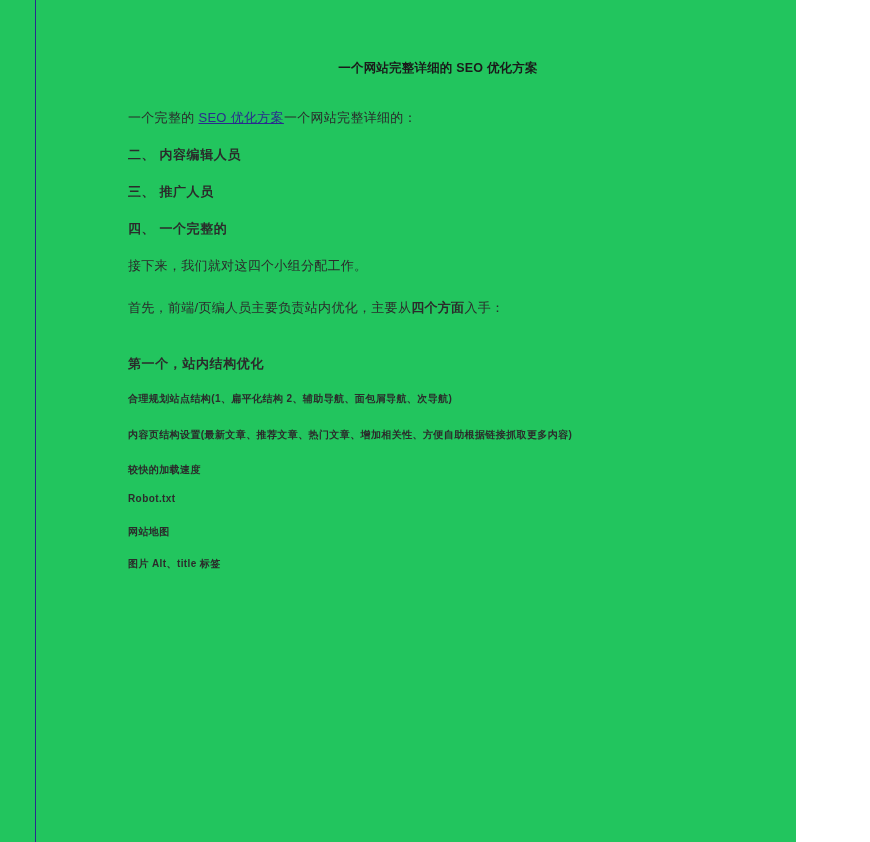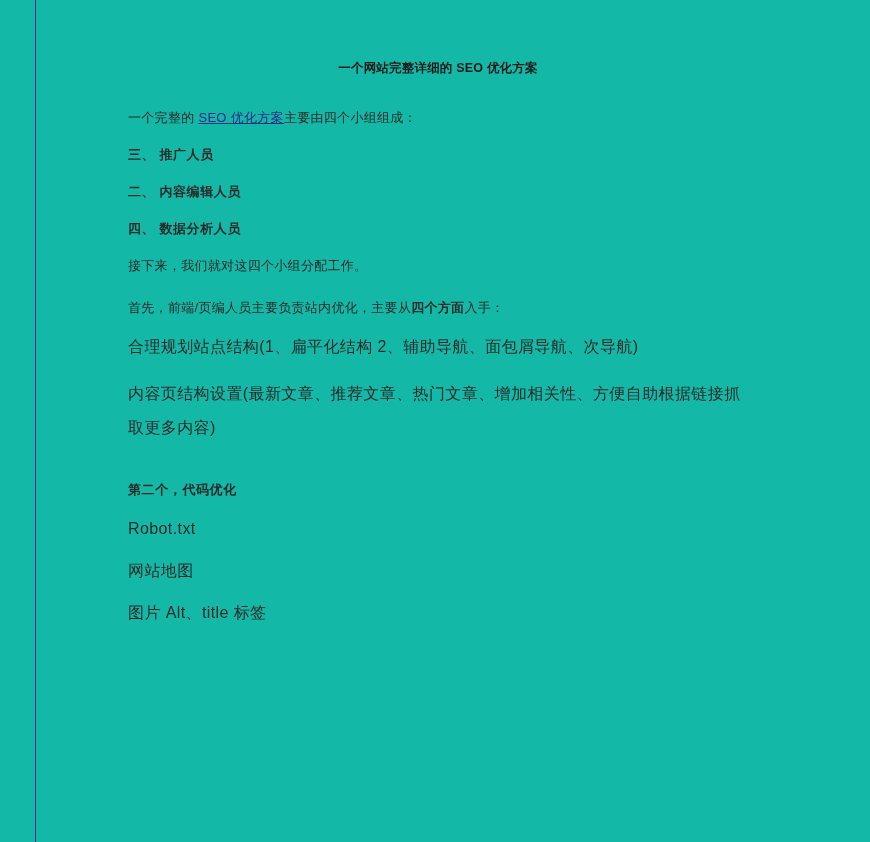--- a/index.html
+++ b/index.html
@@ -9,24 +9,24 @@
   body {
     width: 870px;
     height: 842px;
     background: #ffffff;
     font-family: "Liberation Sans", sans-serif;
     color: #1a1a1a;
     overflow: hidden;
   }
   .page {
     position: relative;
-    width: 870px;
+    width: 796px;
     height: 842px;
     box-sizing: border-box;
-    background: #14b8a6;
+    background: #22c55e;
   }
   .left-rule {
     position: absolute;
     left: 35px;
     top: 0;
     width: 1px;
     height: 842px;
     background: #2b2b8f;
   }
   .content {
@@ -49,22 +49,23 @@
     color: #2b2b2b;
     line-height: 1.55;
     margin: 0 0 17px 0;
     letter-spacing: 0.3px;
   }
   .para.bold {
     font-weight: bold;
     letter-spacing: 0.6px;
   }
   .para.small {
-    font-size: 16px;
+    font-size: 10px;
     letter-spacing: 0.4px;
+    font-weight: bold;
   }
   .para.tight {
     margin-bottom: 14px;
   }
   .para.gap-top {
     margin-top: 22px;
   }
   .para.gap-big {
     margin-top: 36px;
   }
@@ -83,32 +84,33 @@
 <body>
 
 <div class="page">
 
   <div class="left-rule"></div>
 
   <div class="content">
 
     <div class="doc-title">一个网站完整详细的 SEO 优化方案</div>
 
-    <p class="para"><span>一个完整的 </span><a class="doclink" href="#">SEO 优化方案</a><span>主要由四个小组组成：</span></p>
+    <p class="para"><span>一个完整的 </span><a class="doclink" href="#">SEO 优化方案</a><span>一个网站完整详细的：</span></p>
 
+    <p class="para bold">二、 内容编辑人员</p>
     <p class="para bold">三、 推广人员</p>
-    <p class="para bold">二、 内容编辑人员</p>
-    <p class="para bold">四、 数据分析人员</p>
+    <p class="para bold">四、 一个完整的</p>
 
     <p class="para">接下来，我们就对这四个小组分配工作。</p>
 
     <p class="para gap-top"><span>首先，前端/页编人员主要负责站内优化，主要从</span><span class="inline-bold">四个方面</span><span>入手：</span></p>
 
+    <p class="para bold gap-big">第一个，站内结构优化</p>
     <p class="para small">合理规划站点结构(1、扁平化结构 2、辅助导航、面包屑导航、次导航)</p>
     <p class="para small wrap">内容页结构设置(最新文章、推荐文章、热门文章、增加相关性、方便自助根据链接抓取更多内容)</p>
+    <p class="para small tight">较快的加载速度</p>
 
-    <p class="para bold gap-big">第二个，代码优化</p>
     <p class="para small">Robot.txt</p>
     <p class="para small">网站地图</p>
     <p class="para small">图片 Alt、title 标签</p>
 
   </div>
 </div>
 
 </body></html>

